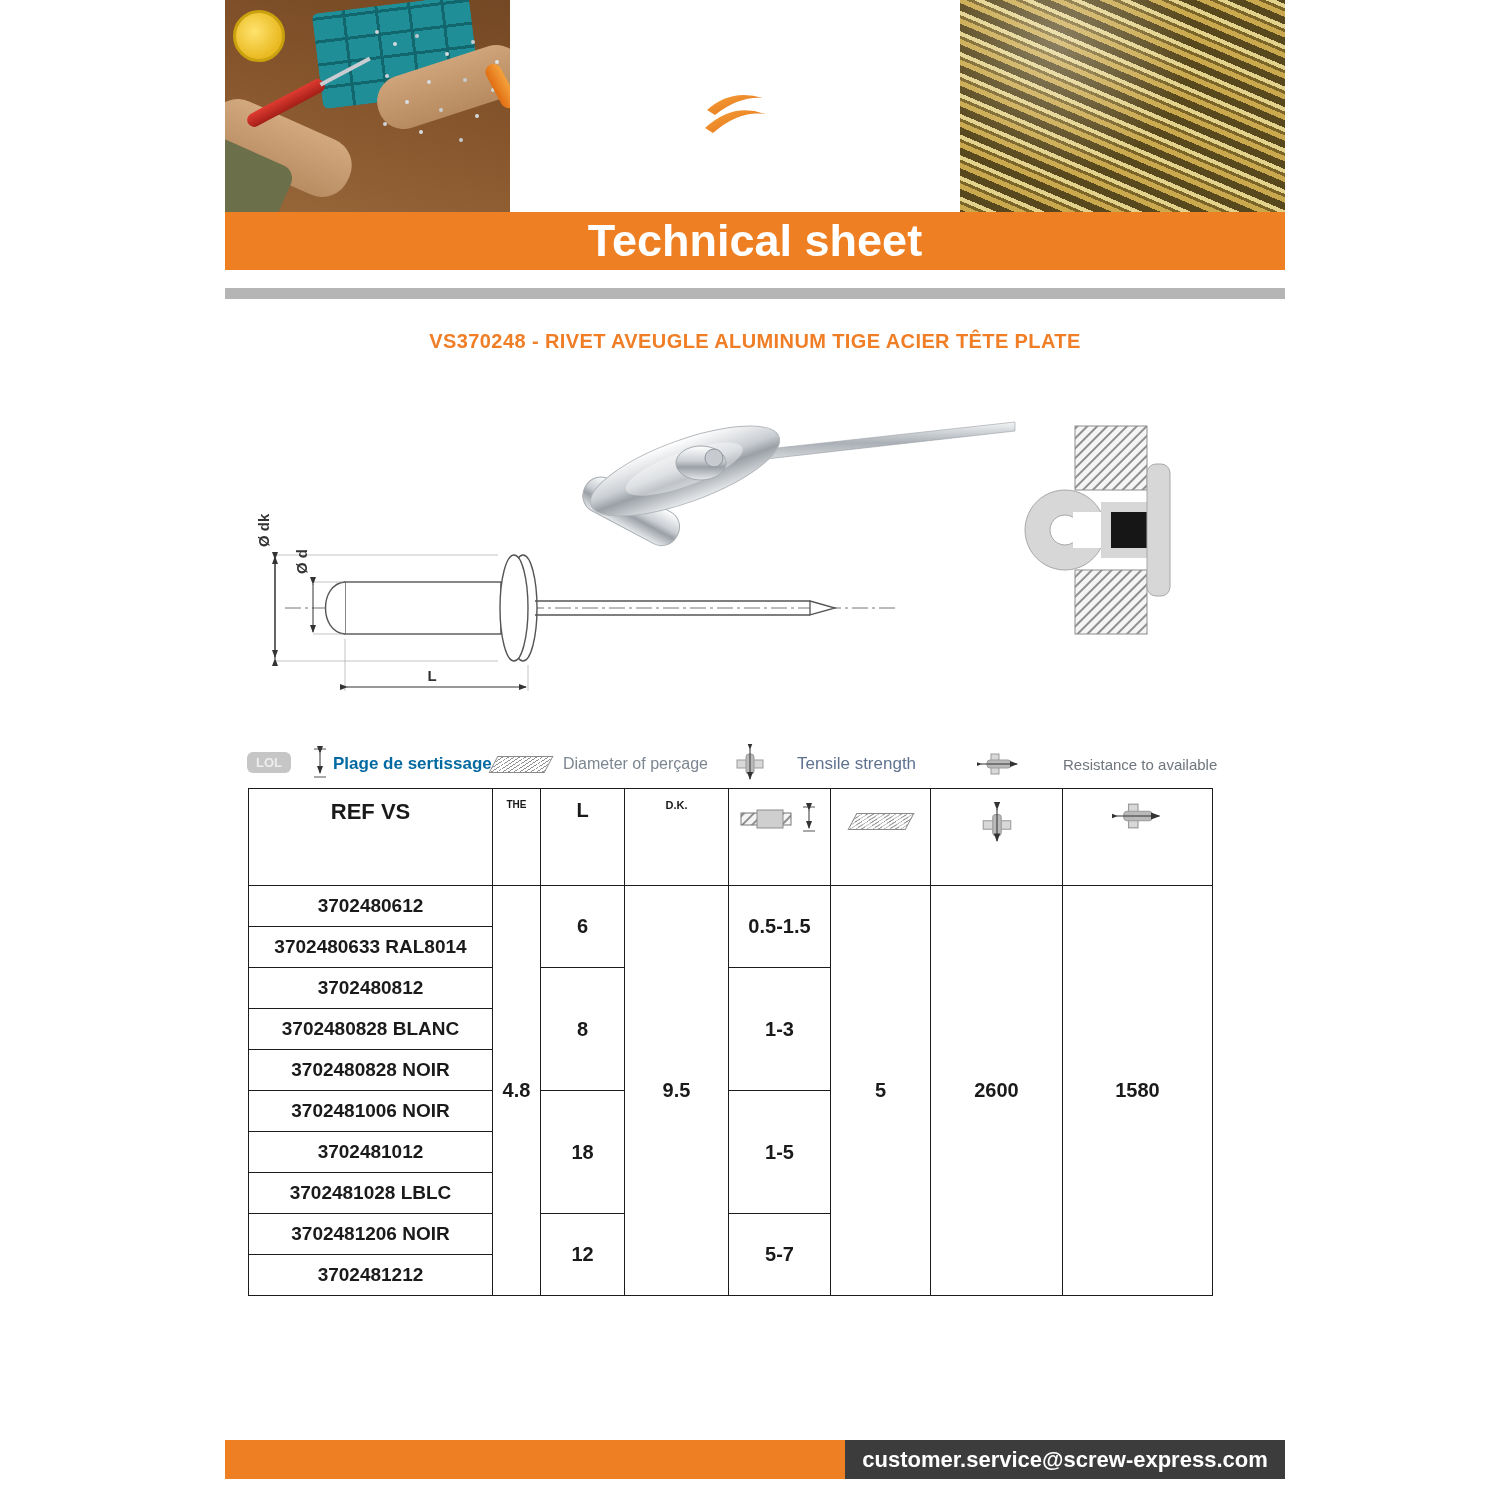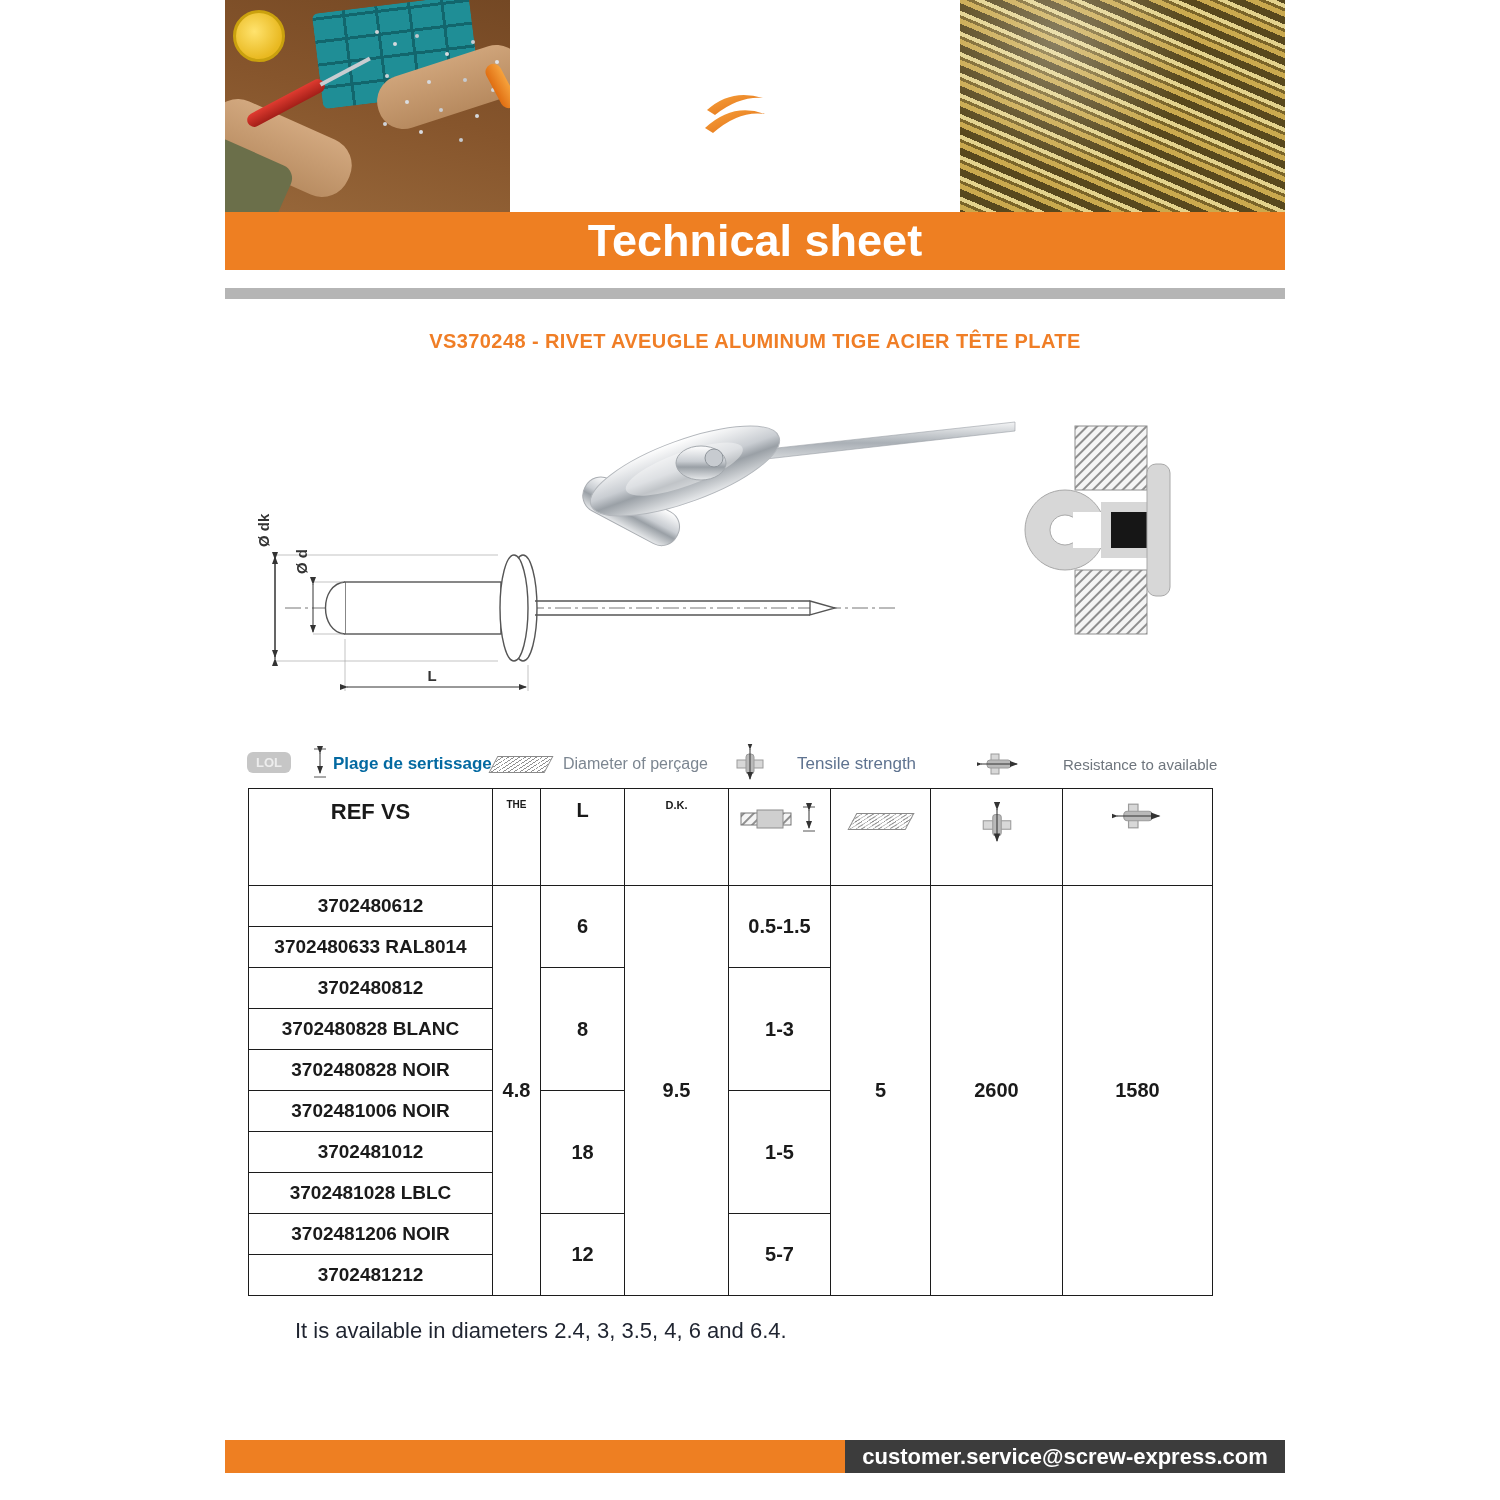--- a/index.html
+++ b/index.html
@@ -86,21 +86,21 @@
   .th-l{font-size:20px;font-weight:bold;}
   .th-dk{font-size:11px;font-weight:bold;}
   .spec-table tbody tr{height:41px;}
   .ref-cell{font-size:19px;font-weight:bold;}
   .num{font-size:20px;font-weight:bold;}
   .hdr-swatch{display:inline-block;width:56px;height:15px;border:1px solid #8a8a8a;transform:skewX(-28deg);
     background:repeating-linear-gradient(135deg,#ffffff 0 3px,#8f8f8f 3px 4px);margin-top:14px;}
 
   
   .note{position:absolute;left:295px;top:1318px;font-size:22px;color:#1f2430;}
-  .footer-bar{position:absolute;left:225px;top:1440px;width:1060px;height:33px;display:flex;}
+  .footer-bar{position:absolute;left:225px;top:1440px;width:1060px;height:39px;display:flex;}
   .footer-orange{flex:1;background:#ee7f22;}
   .footer-dark{width:440px;background:#3c3c3c;display:flex;align-items:center;justify-content:center;}
   .footer-email{color:#fff;font-size:22px;font-weight:bold;}
 </style>
 </head>
 <body>
 
 <svg width="0" height="0" style="position:absolute" aria-hidden="true">
   <defs>
     <pattern id="hatch" width="7" height="7" patternUnits="userSpaceOnUse" patternTransform="rotate(45)">
@@ -320,21 +320,20 @@
           <td class="ref-cell">3702481206 NOIR</td>
           <td rowspan="2" class="num">12</td>
           <td rowspan="2" class="num">5-7</td>
         </tr>
         <tr>
           <td class="ref-cell">3702481212</td>
         </tr>
       </tbody>
   </table>
 
-  <div class="note">It is available in diameters 2.4, 3, 3.5, 4, 6 and 6.4.</div>
 
   <div class="footer-bar">
     <div class="footer-orange"></div>
     <div class="footer-dark">
       <span class="footer-email">customer.service@screw-express.com</span>
     </div>
   </div>
 
 </div>
 

